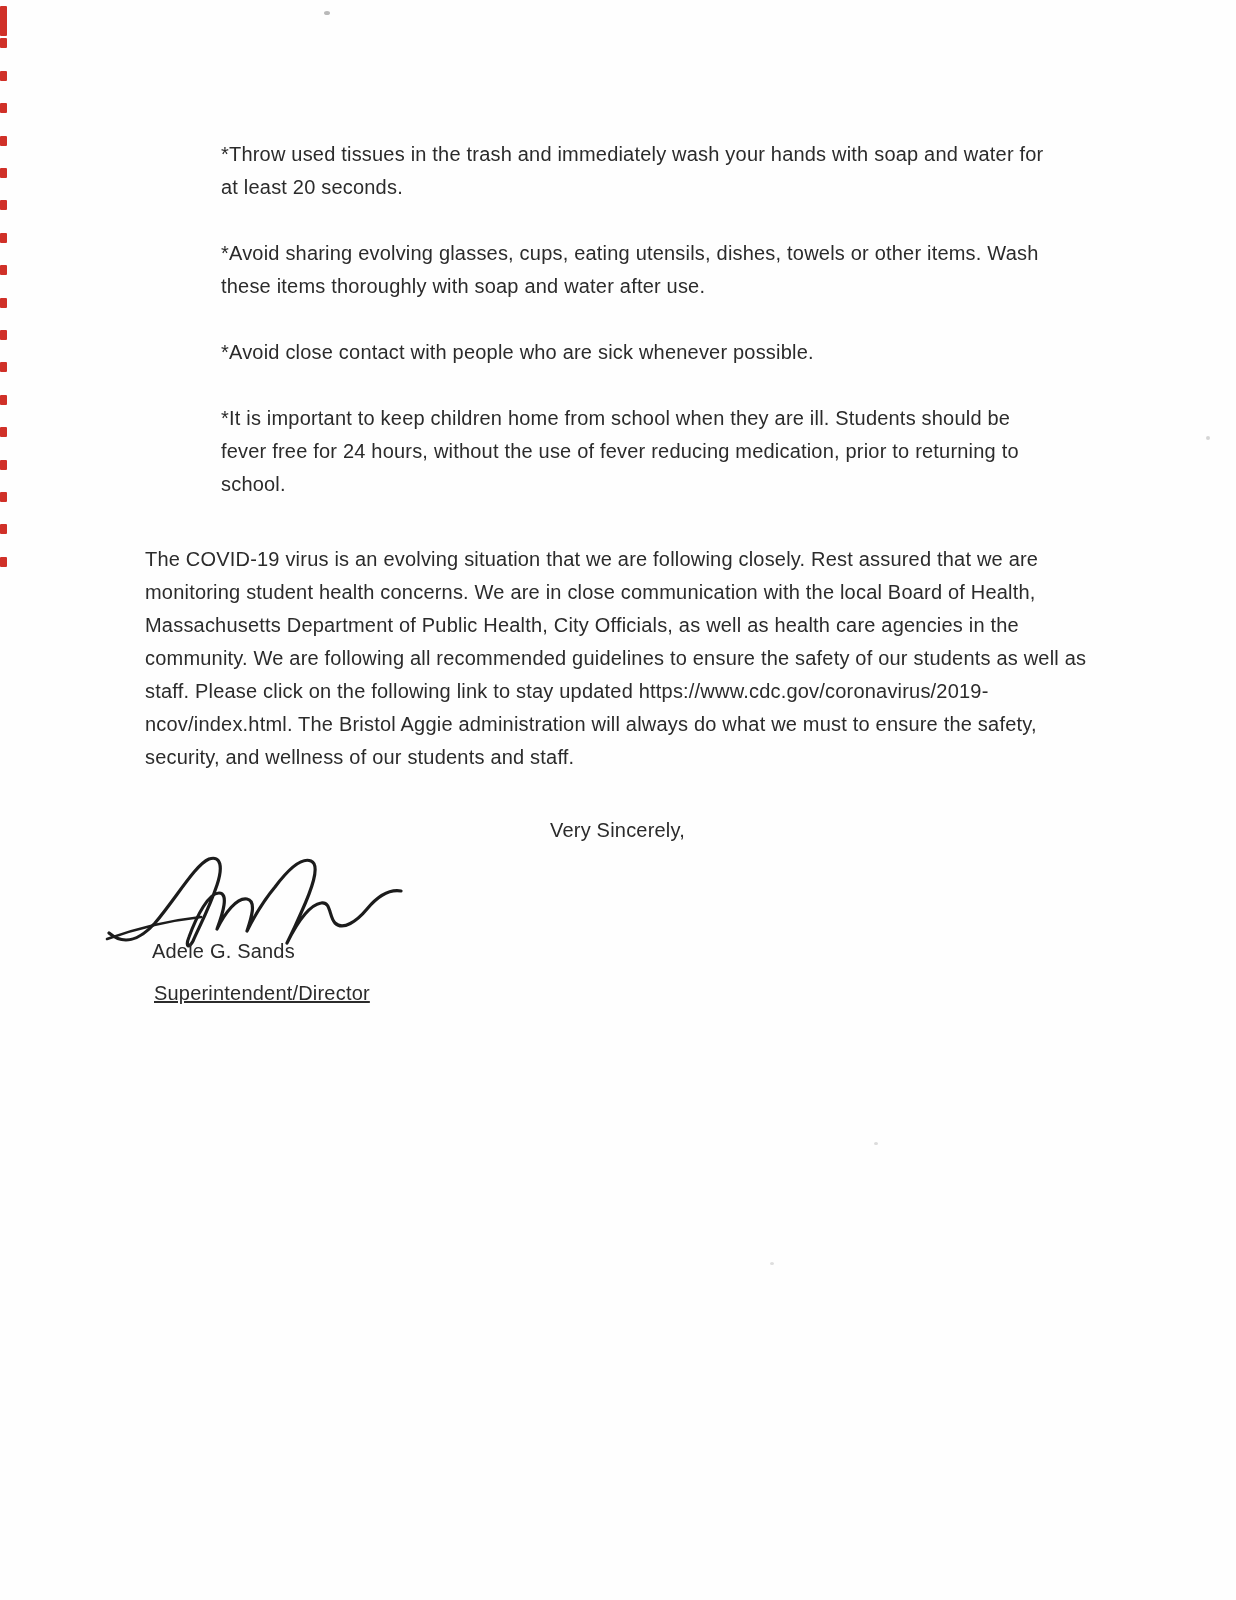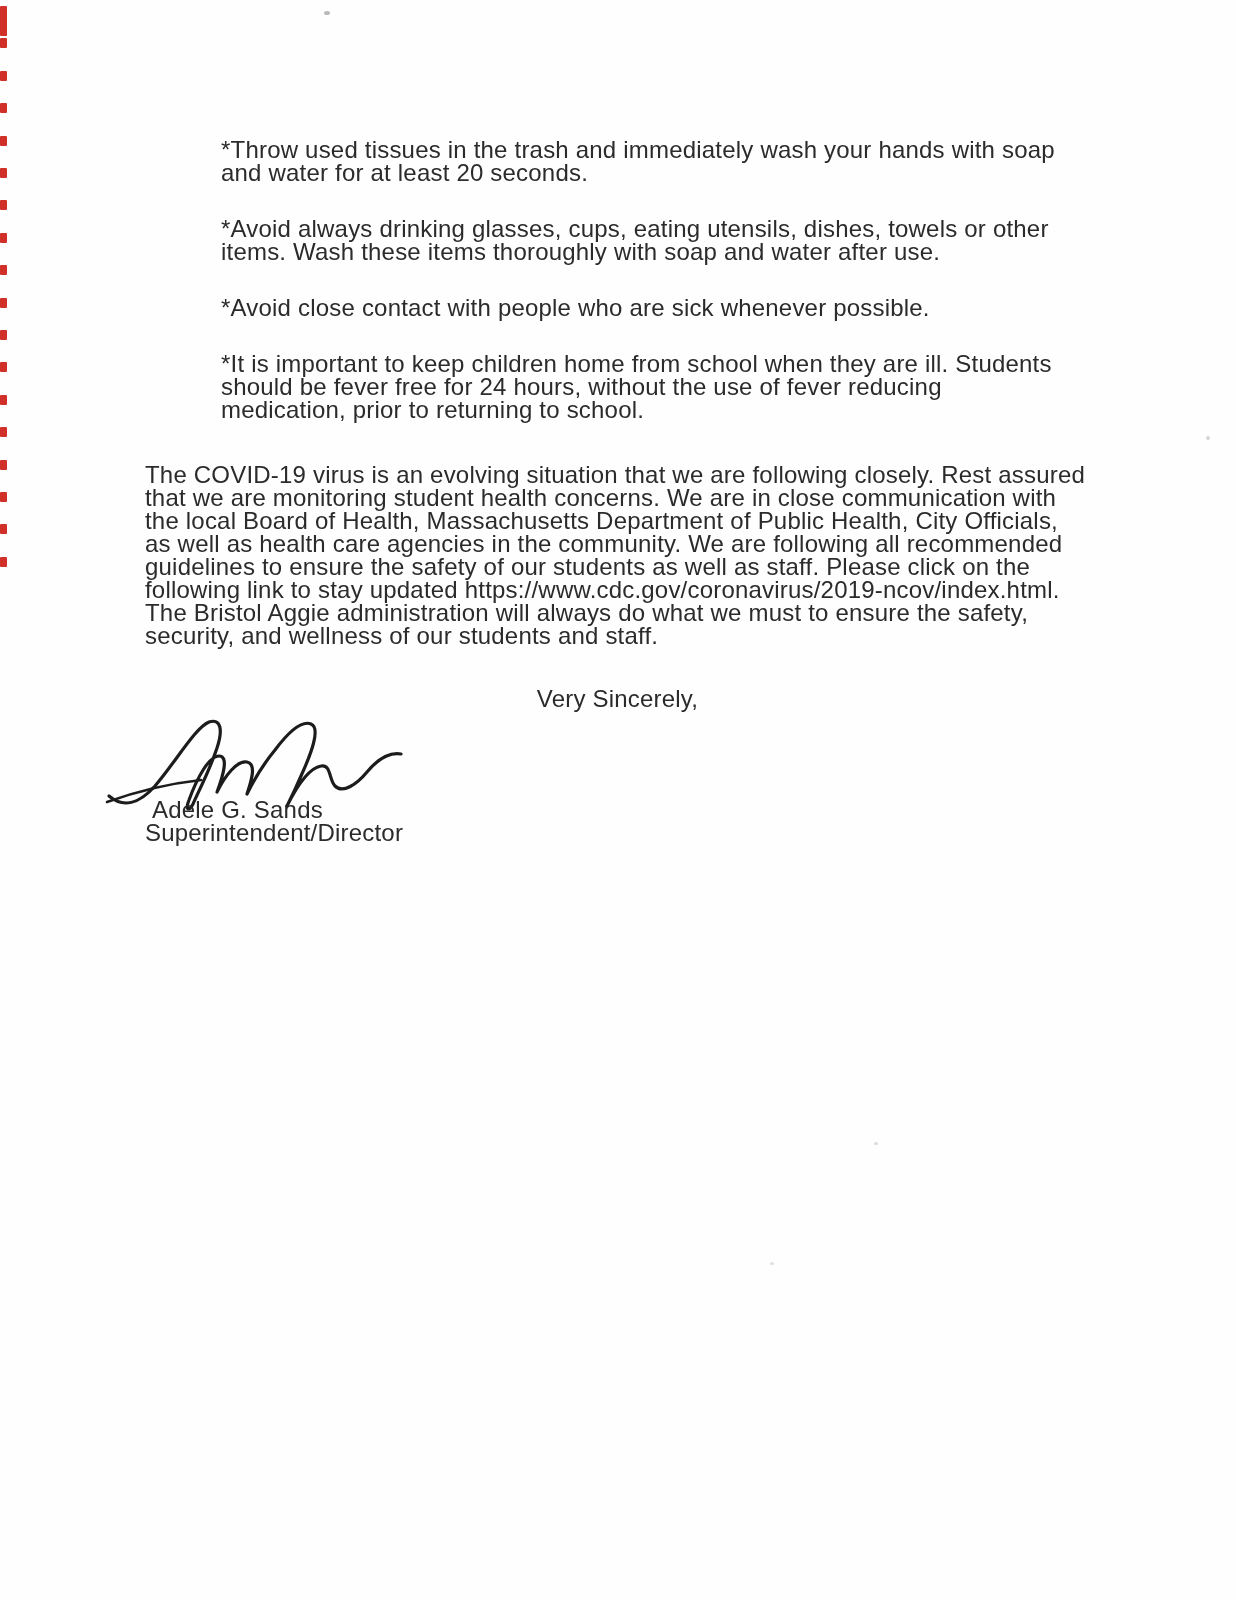--- a/index.html
+++ b/index.html
@@ -14,22 +14,22 @@
     background: #fefefe;
     font-family: "Liberation Sans", sans-serif;
     color: #2b2b2b;
     overflow: hidden;
   }
   .content {
     position: absolute;
     left: 145px;
     top: 138px;
     width: 945px;
-    font-size: 24px;
-    line-height: 23px;
+    font-size: 20px;
+    line-height: 33px;
     letter-spacing: 0.2px;
   }
   .bullet {
     margin: 0 0 33px 76px;
     width: 838px;
   }
   .closing {
     margin: 42px 0 16px 0;
     width: 945px;
   }
@@ -41,21 +41,22 @@
     margin: 4px 0 0 -40px;
     height: 96px;
   }
   .signature-block svg {
     display: block;
   }
   .signer-name {
     margin: -12px 0 0 7px;
   }
   .signer-title {
-    margin: 0;
+    margin: 9px;
+    text-decoration: underline;
   }
   
   .scan-marks .mark {
     position: absolute;
     left: 0;
     width: 7px;
     background: #d03028;
     border-radius: 1px;
   }
   .speck {
@@ -94,21 +95,21 @@
       <div class="mark" style="top: 557px; height: 10px; background: rgb(208, 48, 40);"></div>
     </div>
   <div class="speck speck-1"></div>
   <div class="speck speck-2"></div>
   <div class="speck speck-3"></div>
   <div class="speck speck-4"></div>
 
   <div class="content">
 
     <p class="bullet">*Throw used tissues in the trash and immediately wash your hands with soap and water for at least 20 seconds.</p>
-    <p class="bullet">*Avoid always drinking glasses, cups, eating utensils, dishes, towels or other items. Wash these items thoroughly with soap and water after use.</p>
+    <p class="bullet">*Avoid sharing evolving glasses, cups, eating utensils, dishes, towels or other items. Wash these items thoroughly with soap and water after use.</p>
     <p class="bullet">*Avoid close contact with people who are sick whenever possible.</p>
     <p class="bullet">*It is important to keep children home from school when they are ill. Students should be fever free for 24 hours, without the use of fever reducing medication, prior to returning to school.</p>
 
     <p class="closing">The COVID-19 virus is an evolving situation that we are following closely. Rest assured that we are monitoring student health concerns. We are in close communication with the local Board of Health, Massachusetts Department of Public Health, City Officials, as well as health care agencies in the community. We are following all recommended guidelines to ensure the safety of our students as well as staff. Please click on the following link to stay updated https://www.cdc.gov/coronavirus/2019-ncov/index.html. The Bristol Aggie administration will always do what we must to ensure the safety, security, and wellness of our students and staff.</p>
 
     <p class="valediction">Very Sincerely,</p>
 
     <div class="signature-block">
       <svg width="310" height="100" viewBox="0 0 310 100">
         <path d="M4,82 C18,94 34,90 50,72 C72,46 90,14 104,8 C116,4 118,16 112,34 C104,58 94,76 88,90 C84,98 80,96 84,86 C92,64 104,42 114,42 C124,42 118,62 112,78 C120,62 132,46 142,48 C152,50 146,68 142,80 C152,60 160,48 170,36 C182,20 196,6 206,10 C216,14 206,40 196,62 C190,76 184,88 182,92 C192,72 204,54 216,52 C226,50 224,66 230,72 C238,80 252,70 262,58 C272,46 284,38 296,40" stroke="#1c1c1c" stroke-width="3.2" fill="none" stroke-linecap="round" stroke-linejoin="round"></path>

